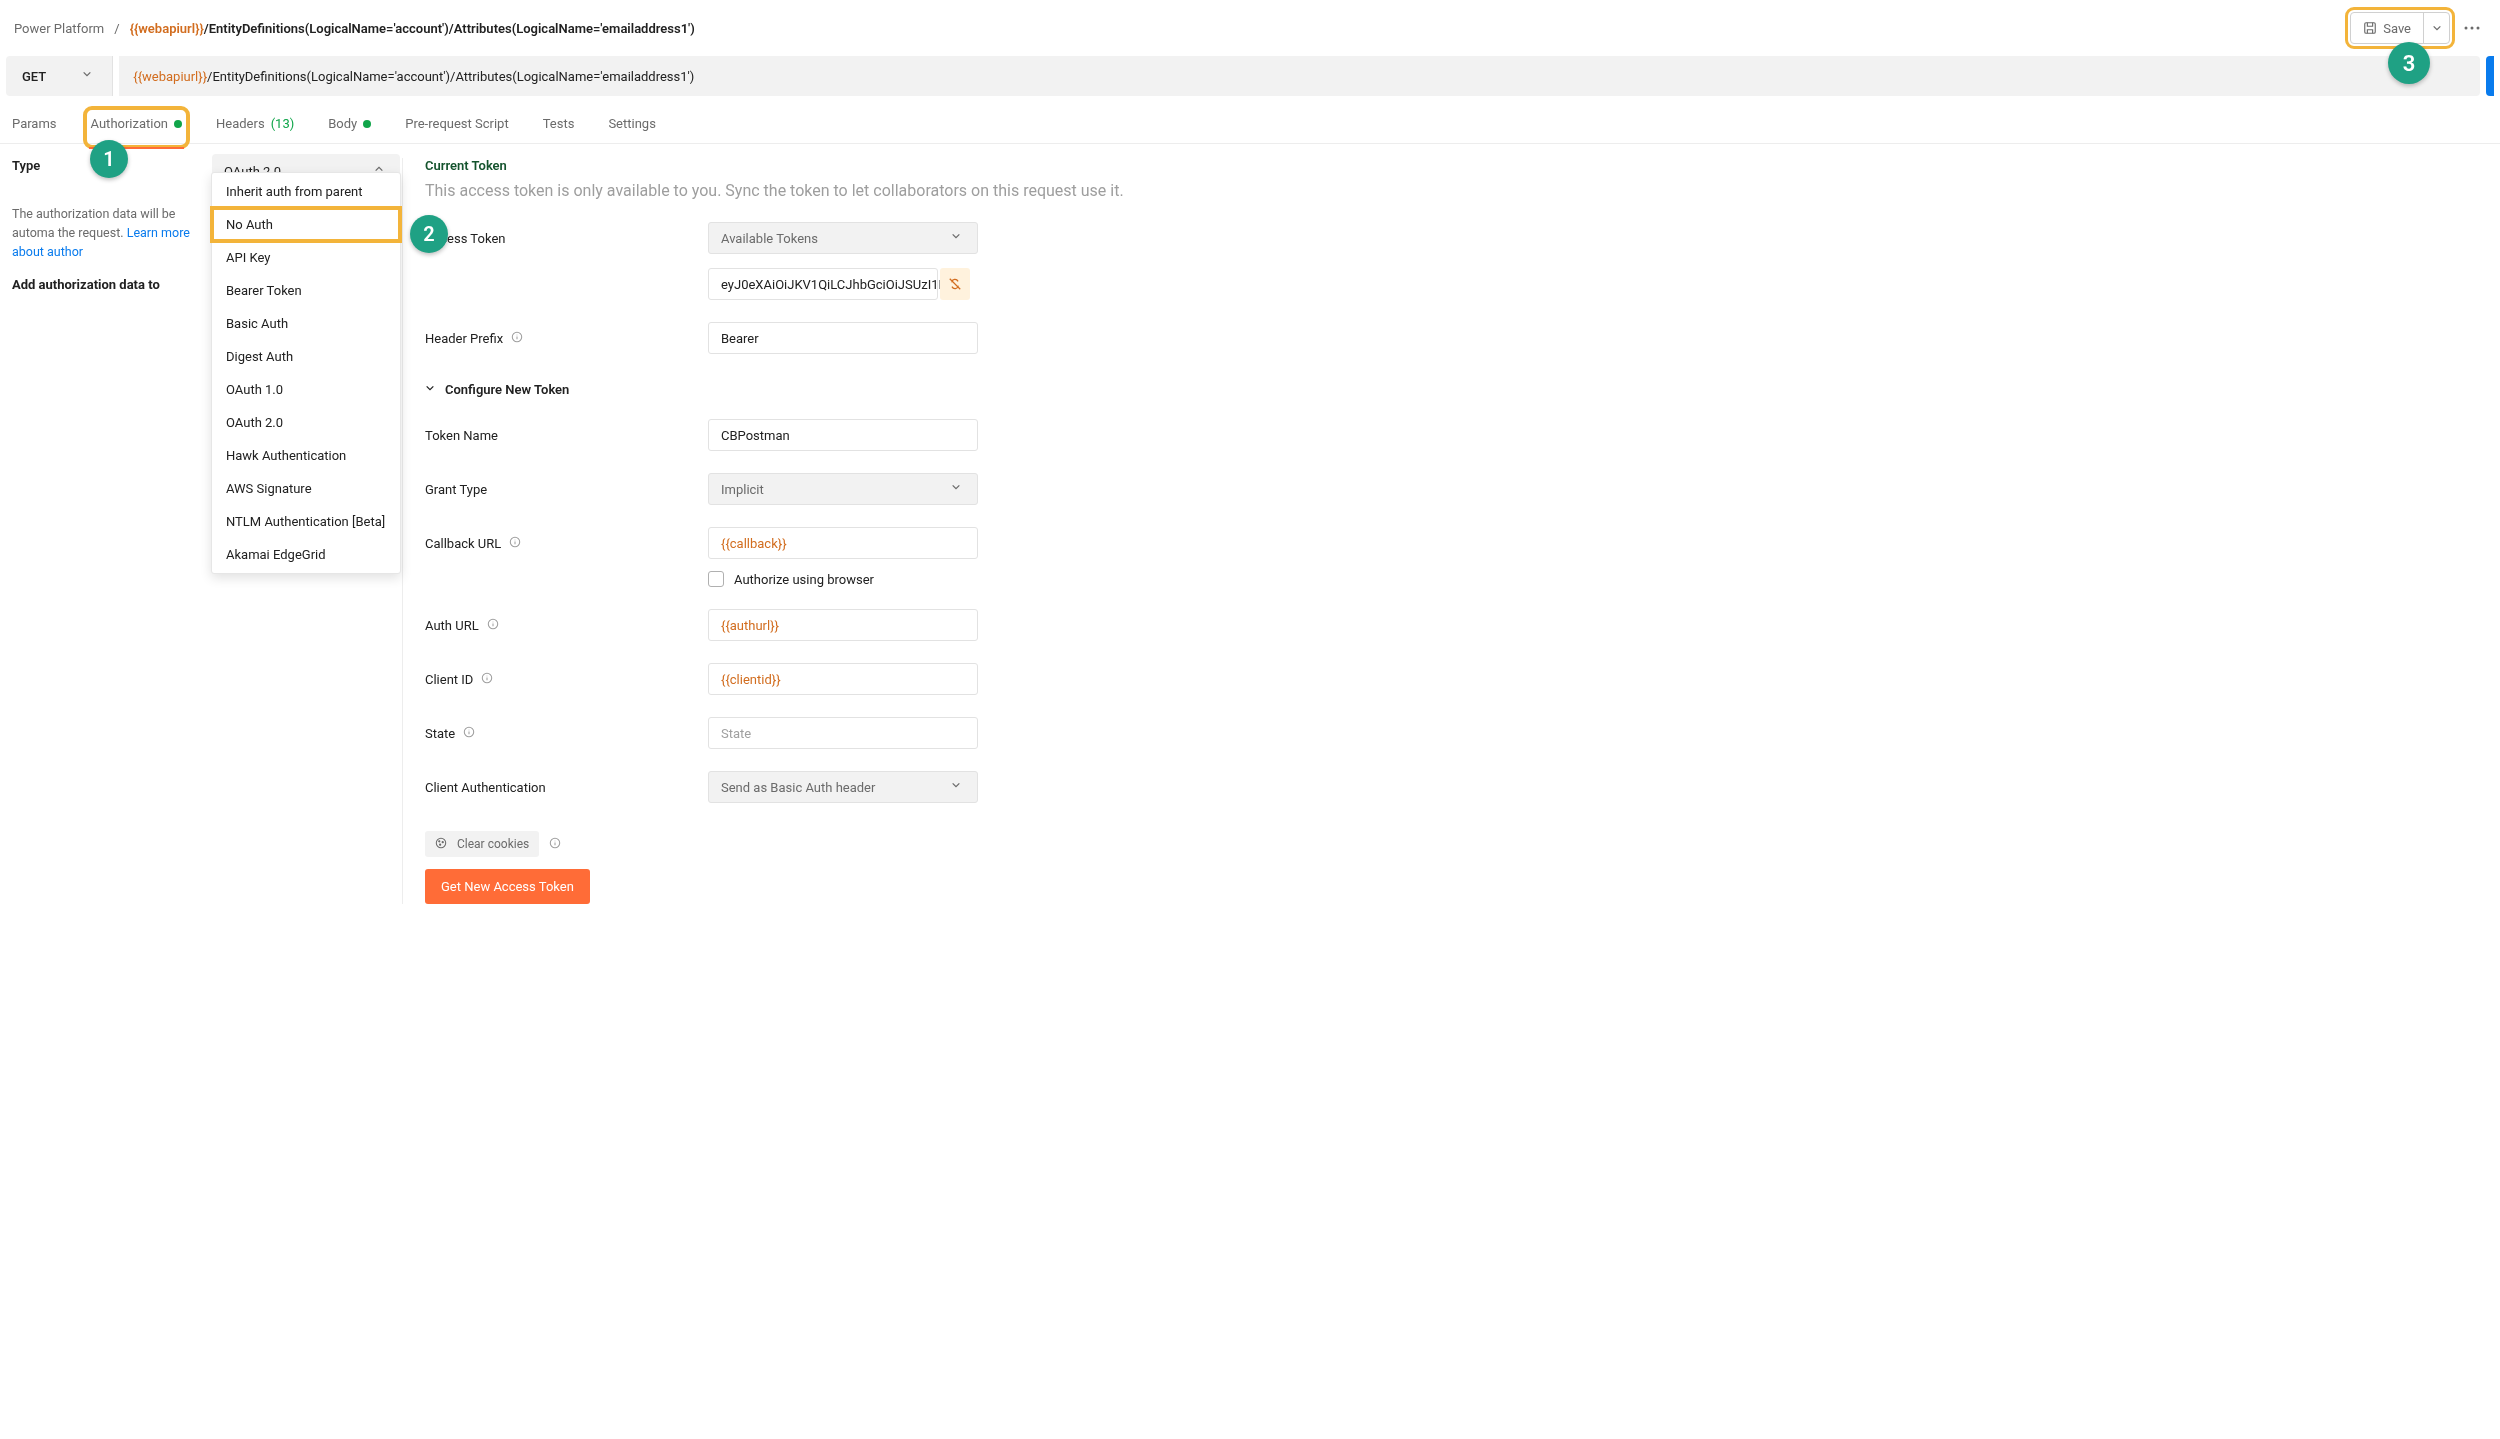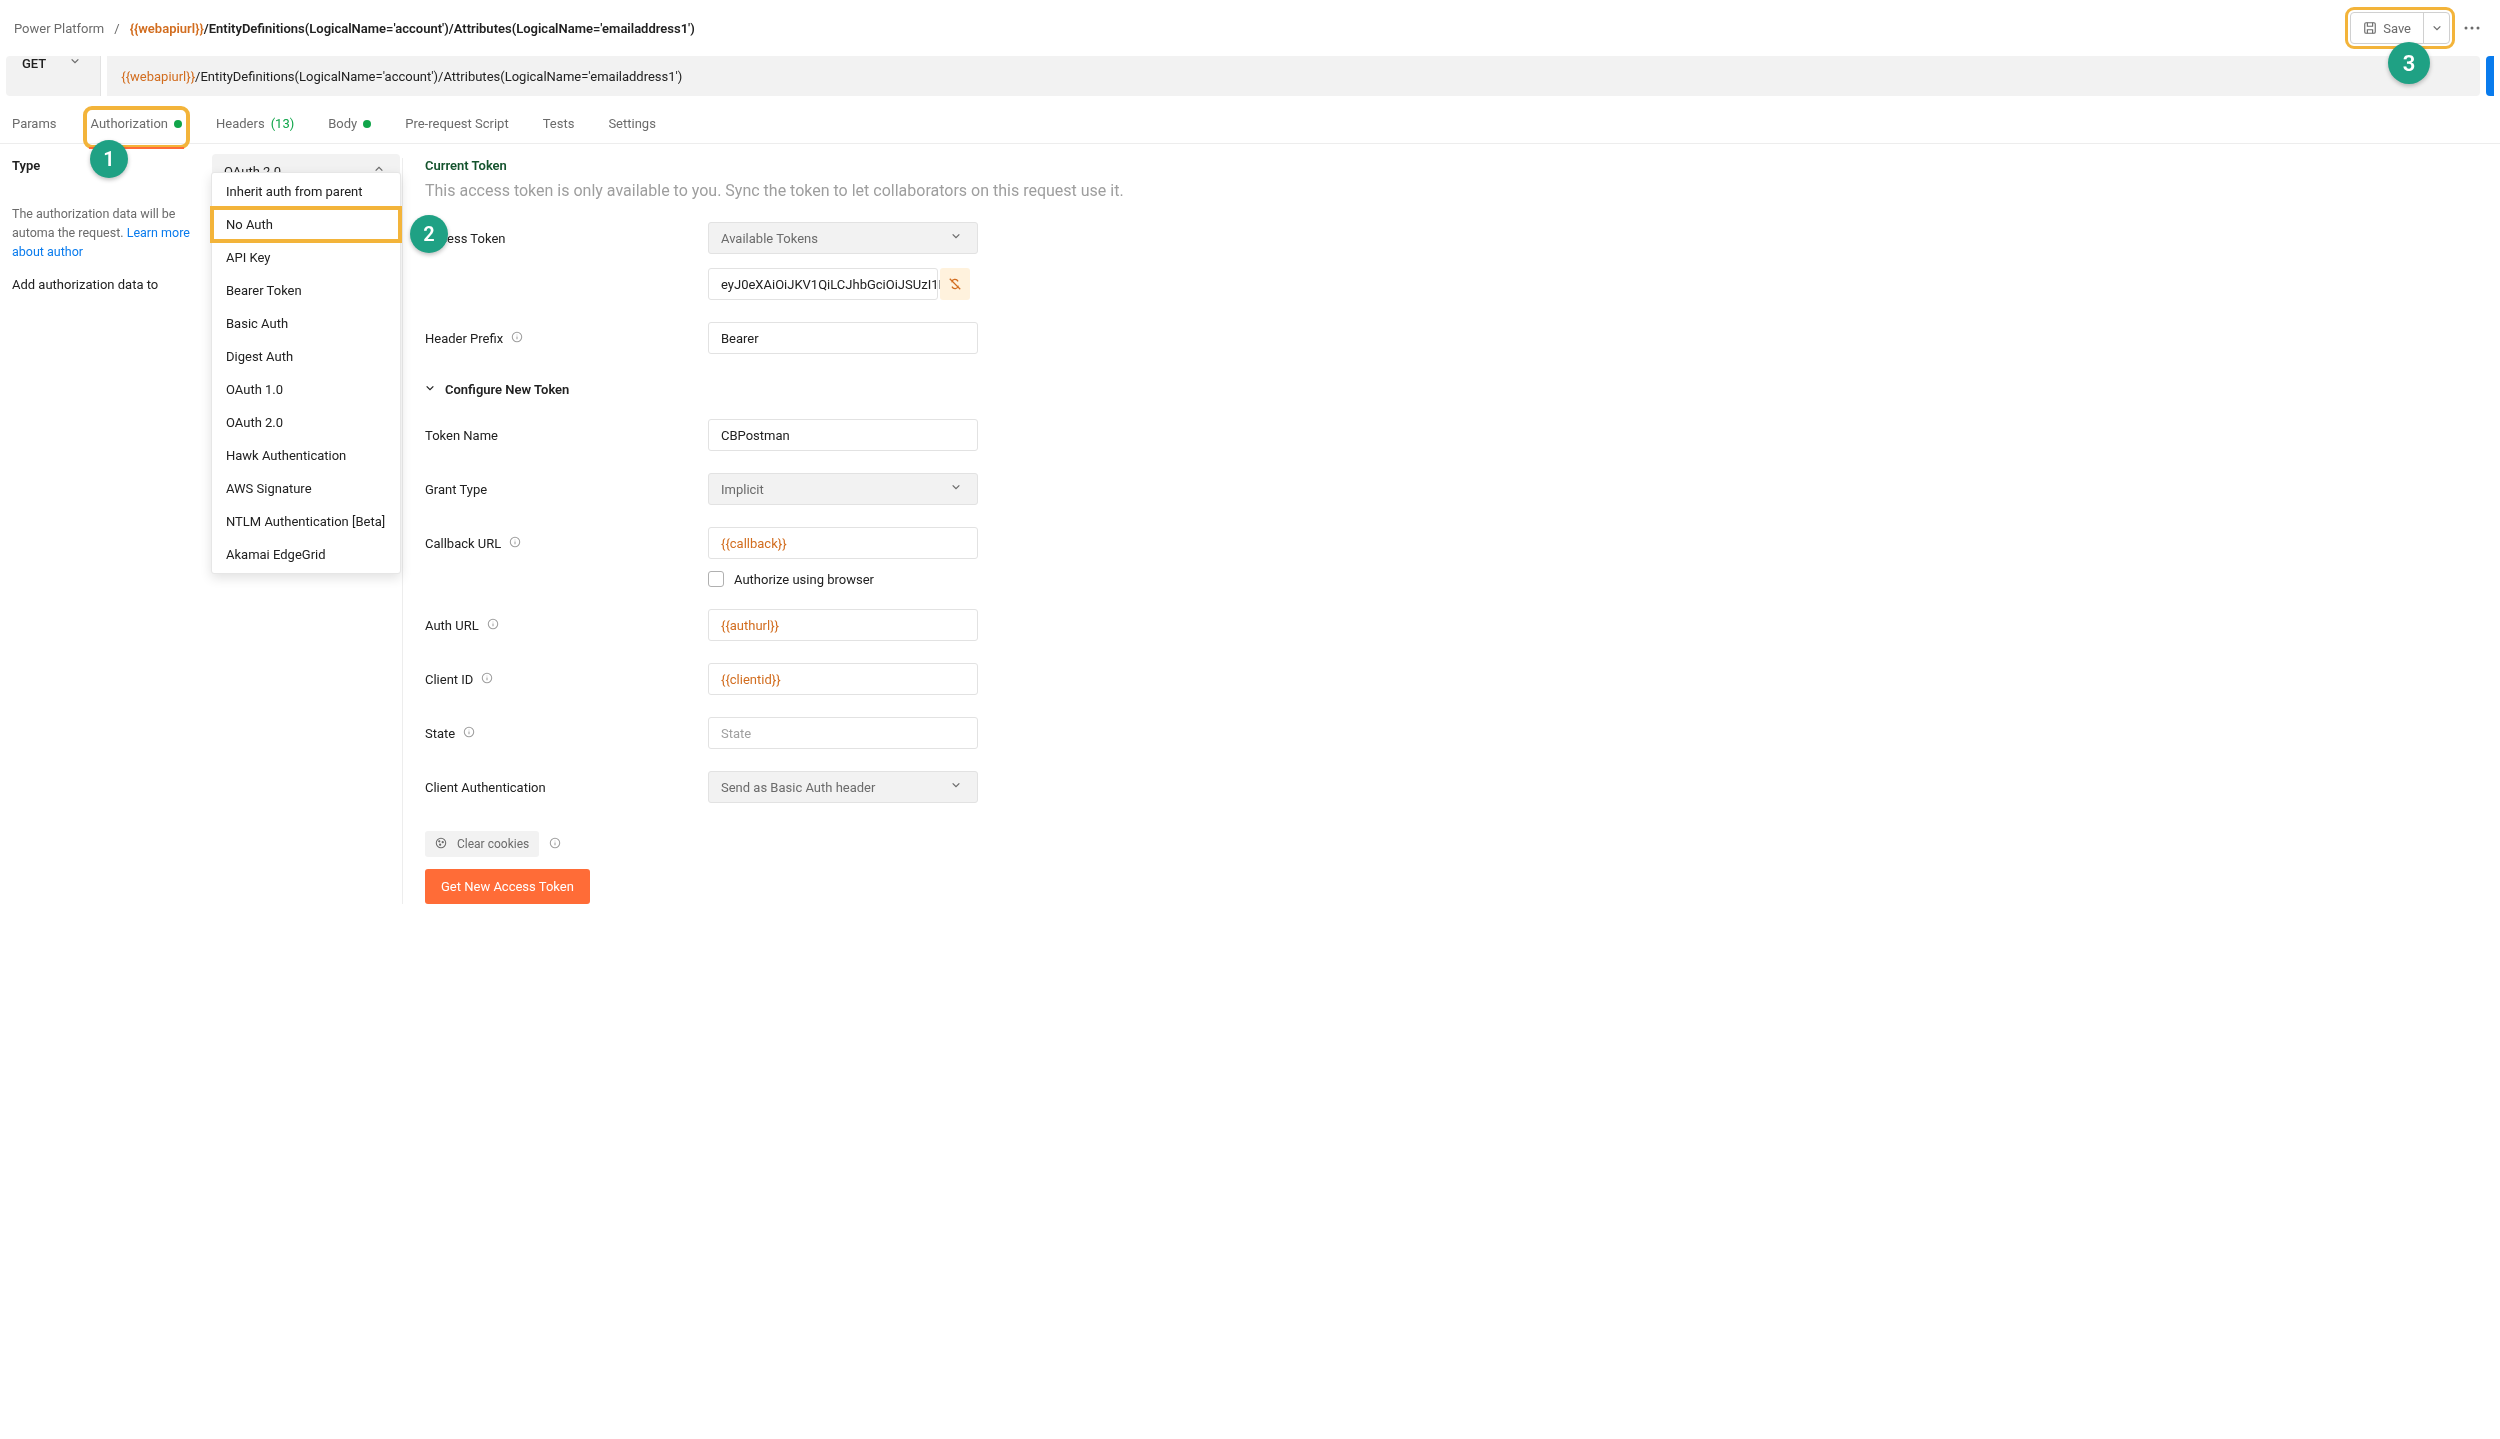--- a/index.html
+++ b/index.html
@@ -72,22 +72,22 @@
 
   
   .req-row {
     display: flex;
     align-items: stretch;
     padding: 0 6px;
     gap: 6px;
   }
   .method-select {
     display: flex;
-    align-items: flex-start;
-    gap: 24px;
+    align-items: center;
+    gap: 36px;
     background: #f2f2f2;
     border-radius: 4px 0 0 4px;
     padding: 0 16px;
     height: 40px;
     color: #212121;
     font-weight: 500;
     cursor: pointer;
     border-right: 1px solid #e2e2e2;
   }
   .url-input {
@@ -189,21 +189,21 @@
   .type-desc {
     margin-top: 32px;
     color: #6b6b6b;
     font-size: 12.5px;
     line-height: 1.5;
     width: 195px;
   }
   .type-desc a { color: #097bed; text-decoration: none; }
   .add-auth-label {
     margin-top: 16px;
-    font-weight: 400;
+    font-weight: 700;
     font-size: 13px;
     color: #212121;
   }
 
   
   .dropdown {
     position: absolute;
     top: 14px;
     left: 211px;
     width: 190px;

